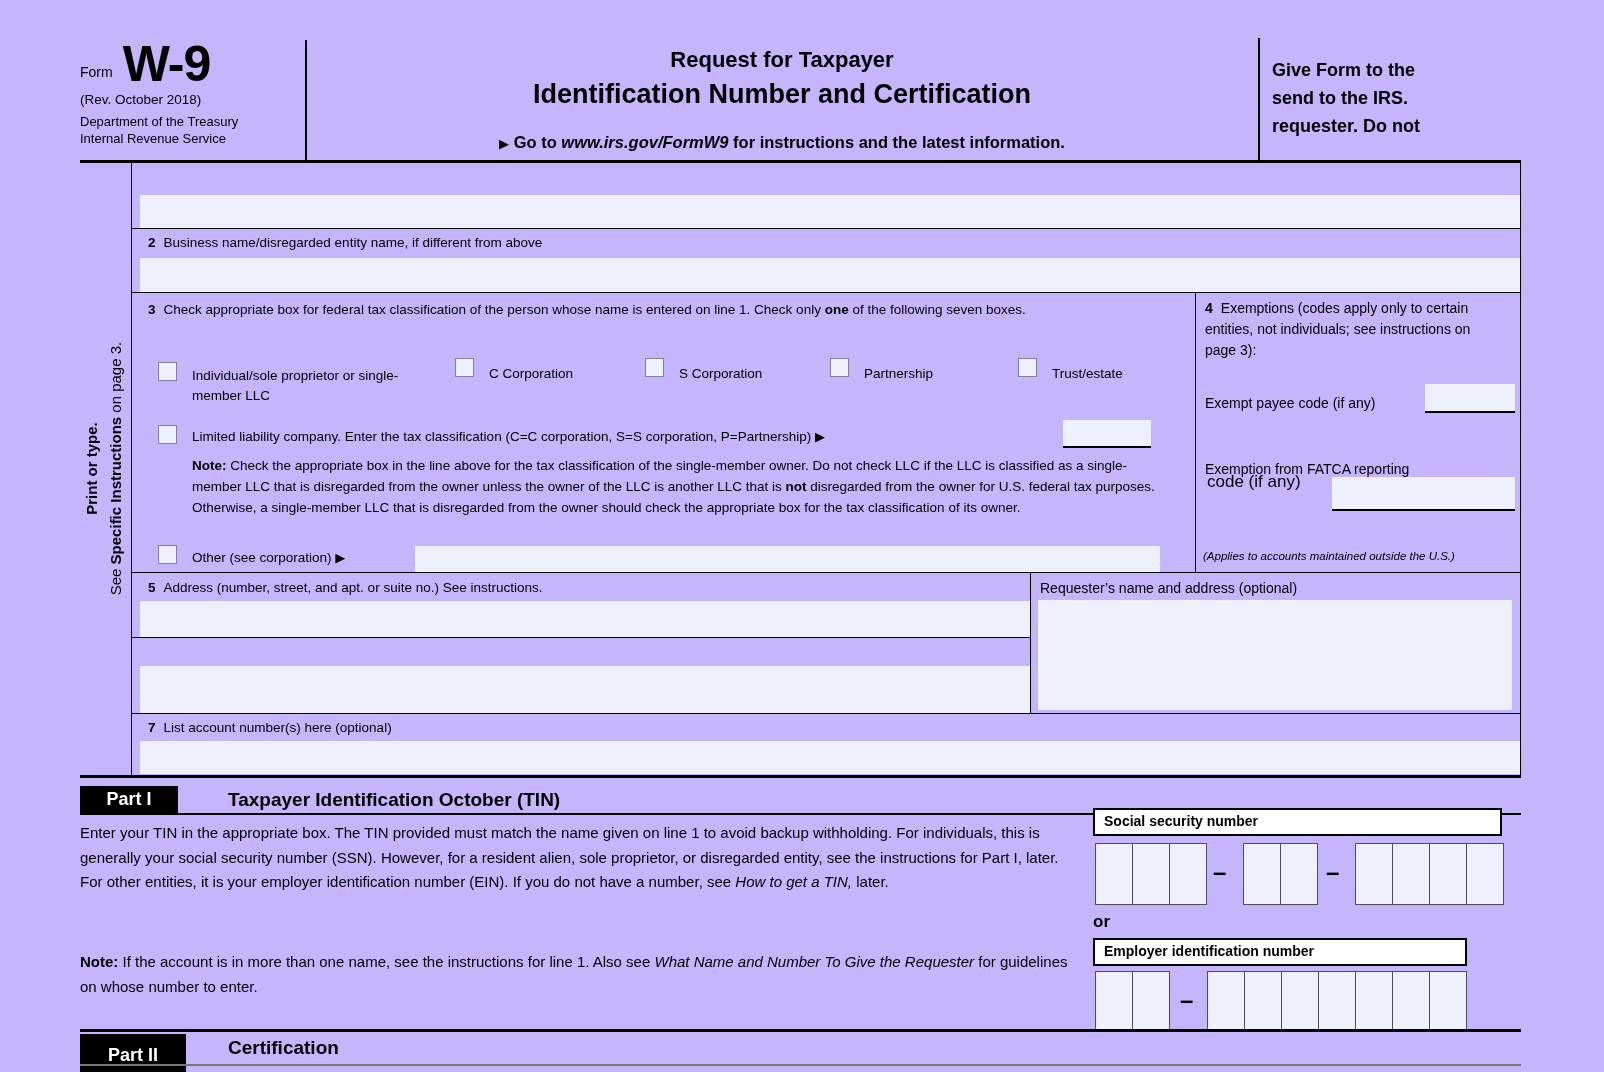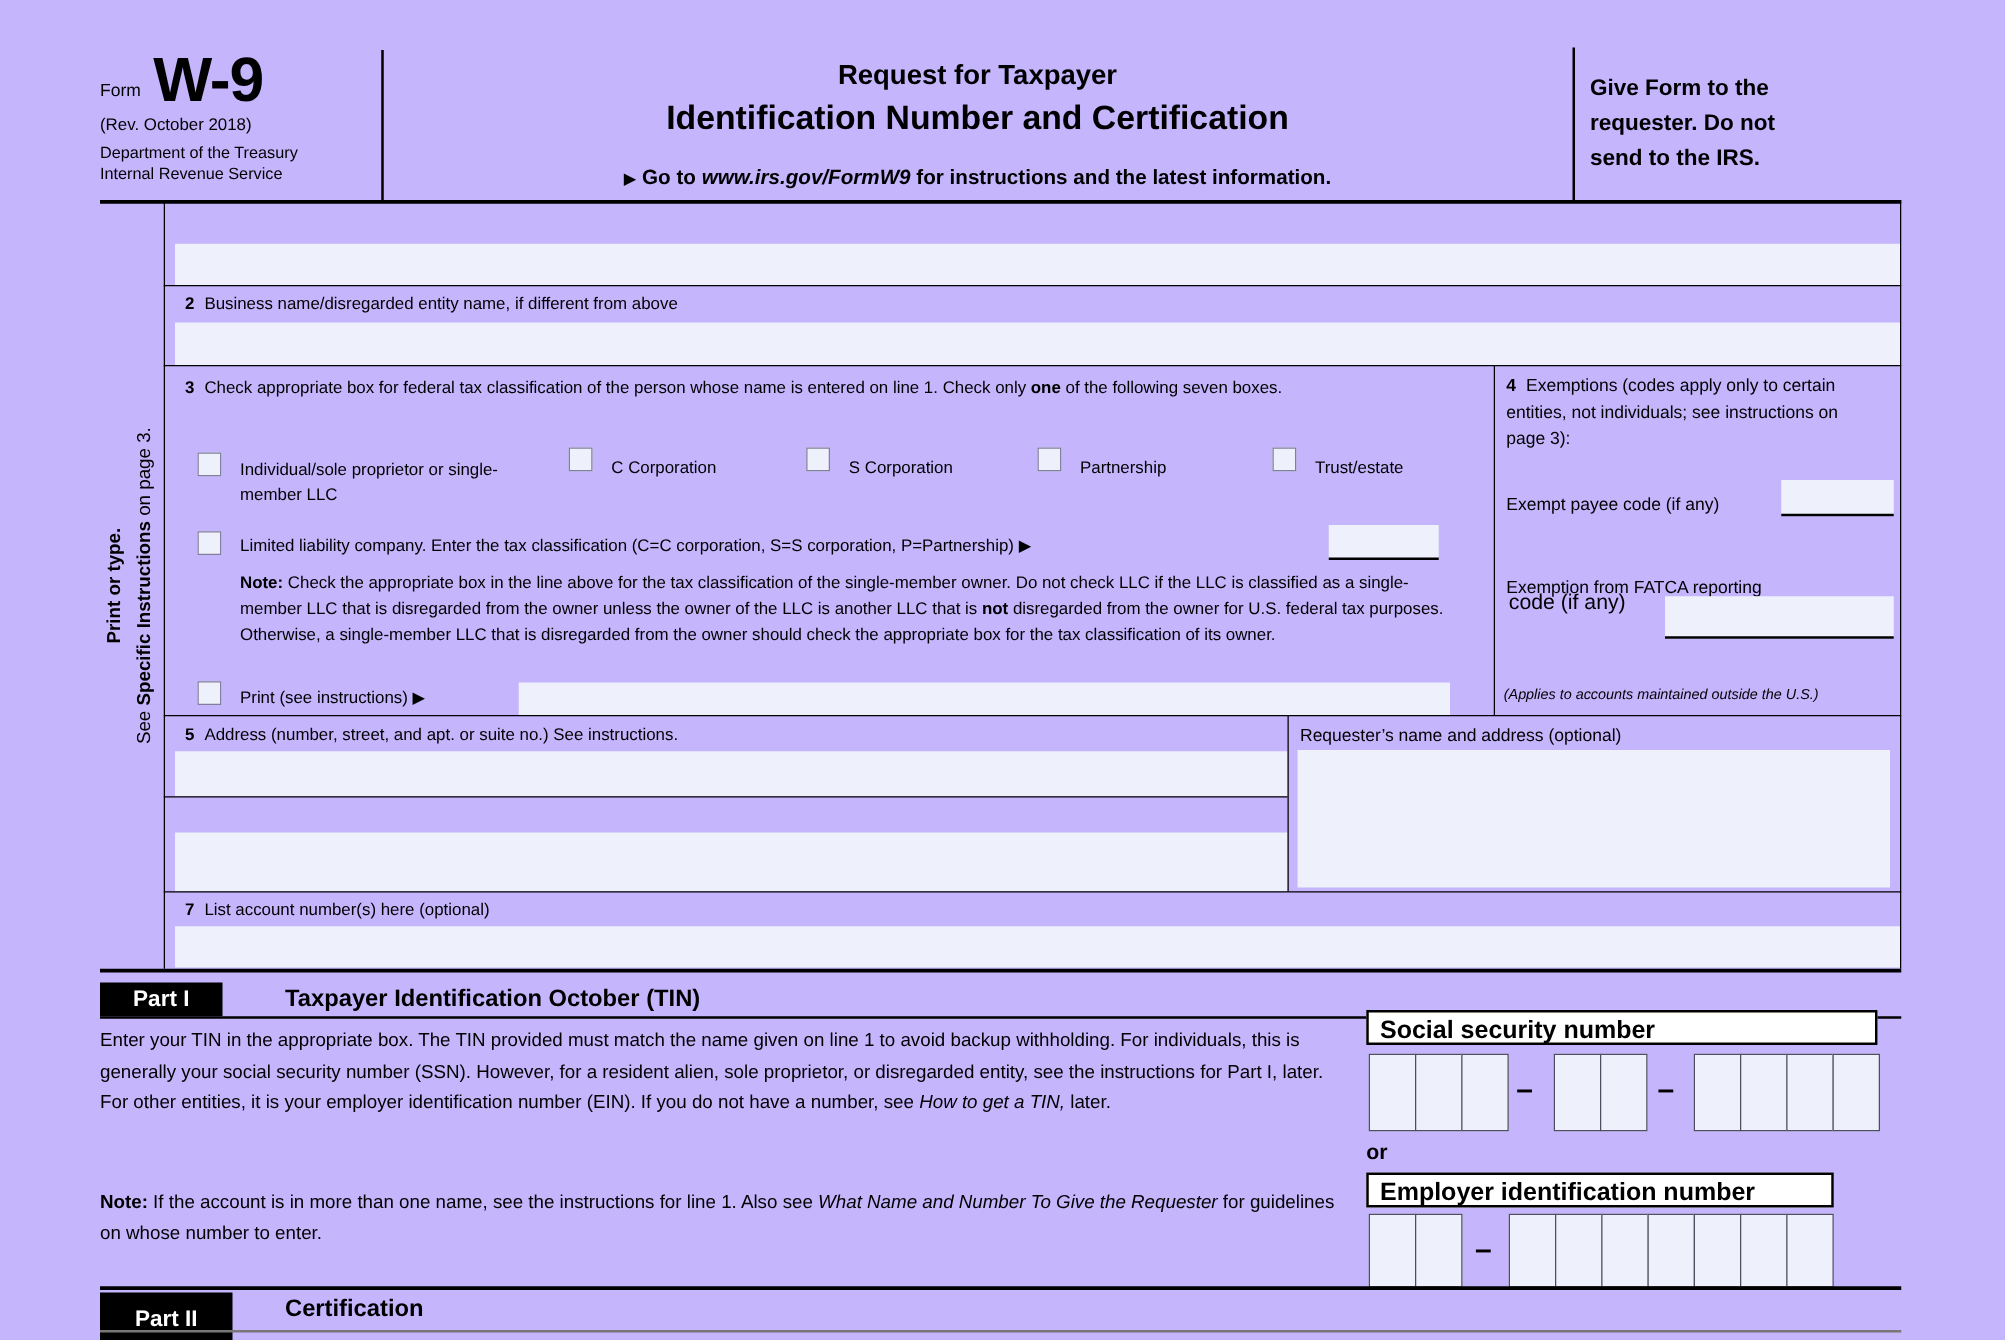--- a/index.html
+++ b/index.html
@@ -17,21 +17,21 @@
   .ufield{position:absolute;background:#eef0fb;border-bottom:2px solid #000;}
   .cb{position:absolute;width:17px;height:17px;background:#eef0fb;border:1.5px solid #80809a;}
   .cells{position:absolute;display:flex;}
   .cell{width:36px;background:#eef0fb;border:1px solid #4e4e60;margin-left:-1px;}
   .cells .cell:first-child{margin-left:0;}
   .dash{position:absolute;font-weight:700;font-size:24px;}
   .tab{position:absolute;background:#000;color:#fff;font-weight:700;font-size:18px;
        text-align:center;display:flex;align-items:center;justify-content:center;}
   .ptitle{position:absolute;font-weight:700;font-size:19px;}
   .boxlbl{position:absolute;border:2px solid #000;background:#fff;font-weight:700;
-          font-size:20px;padding:3px 14px 0 9px;box-sizing:border-box;}
+          font-size:14px;padding:3px 14px 0 9px;box-sizing:border-box;}
   .arrow{font-size:13px;}
 </style>
 </head>
 <body>
 
 <div id="page">
 
   <div class="abs" style="left:80px;top:42px;width:220px;">
     <div style="display:flex;align-items:flex-end;">
       <span style="font-size:14px;padding-bottom:6px;">Form</span>
@@ -50,22 +50,22 @@
     <div style="font-size:16.5px;font-weight:700;margin-top:22px;">
       <span class="arrow">▶</span>
       <span>Go to </span><span class="bi">www.irs.gov/FormW9</span><span> for instructions and the latest information.</span>
     </div>
   </div>
 
   <div class="vline" style="left:1258px;top:38px;width:2px;height:122px;"></div>
 
   <div class="abs" style="left:1272px;top:56px;width:250px;font-size:18px;font-weight:700;line-height:28px;">
     <div>Give Form to the</div>
+    <div>send to the IRS.</div>
     <div>requester. Do not</div>
-    <div>send to the IRS.</div>
   </div>
 
   <div class="hline" style="left:80px;top:160px;width:1441px;height:3px;"></div>
 
   <div class="abs" style="left:80px;top:162px;width:51px;height:613px;">
     <div style="width:613px;height:51px;transform:rotate(-90deg) translateX(-613px);transform-origin:top left;text-align:center;">
       <div style="font-weight:700;font-size:15px;line-height:24px;">Print or type.</div>
       <div style="font-size:15px;line-height:24px;"><span>See </span><span class="b">Specific Instructions</span><span> on page 3.</span></div>
     </div>
   </div>
@@ -106,21 +106,21 @@
     <span>Limited liability company. Enter the tax classification (C=C corporation, S=S corporation, P=Partnership) </span><span class="arrow">▶</span>
   </div>
   <div class="ufield" style="left:1063px;top:420px;width:88px;height:26px;"></div>
 
   <div class="lbl" style="left:192px;top:455px;width:978px;line-height:21px;">
     <span class="b">Note:</span><span> Check the appropriate box in the line above for the tax classification of the single-member owner.  Do not check LLC if the LLC is classified as a single-member LLC that is disregarded from the owner unless the owner of the LLC is another LLC that is </span><span class="b">not</span><span> disregarded from the owner for U.S. federal tax purposes. Otherwise, a single-member LLC that is disregarded from the owner should check the appropriate box for the tax classification of its owner.</span>
   </div>
 
   <div class="cb" style="left:158px;top:545px;"></div>
   <div class="lbl" style="left:192px;top:548px;width:260px;">
-    <span>Print (see instructions) </span><span class="arrow">▶</span>
+    <span>Other (see corporation) </span><span class="arrow">▶</span>
   </div>
   <div class="field" style="left:415px;top:546px;width:745px;height:26px;"></div>
 
   <div class="vline" style="left:1195px;top:292px;width:1px;height:280px;"></div>
 
   <div class="lbl" style="left:1205px;top:298px;width:300px;font-size:14px;line-height:21px;">
     <span class="num">4</span><span>Exemptions (codes apply only to certain entities, not individuals; see instructions on page 3):</span>
   </div>
   <div class="lbl" style="left:1205px;top:393px;width:230px;font-size:14px;">Exempt payee code (if any)</div>
   <div class="ufield" style="left:1425px;top:384px;width:90px;height:27px;"></div>

